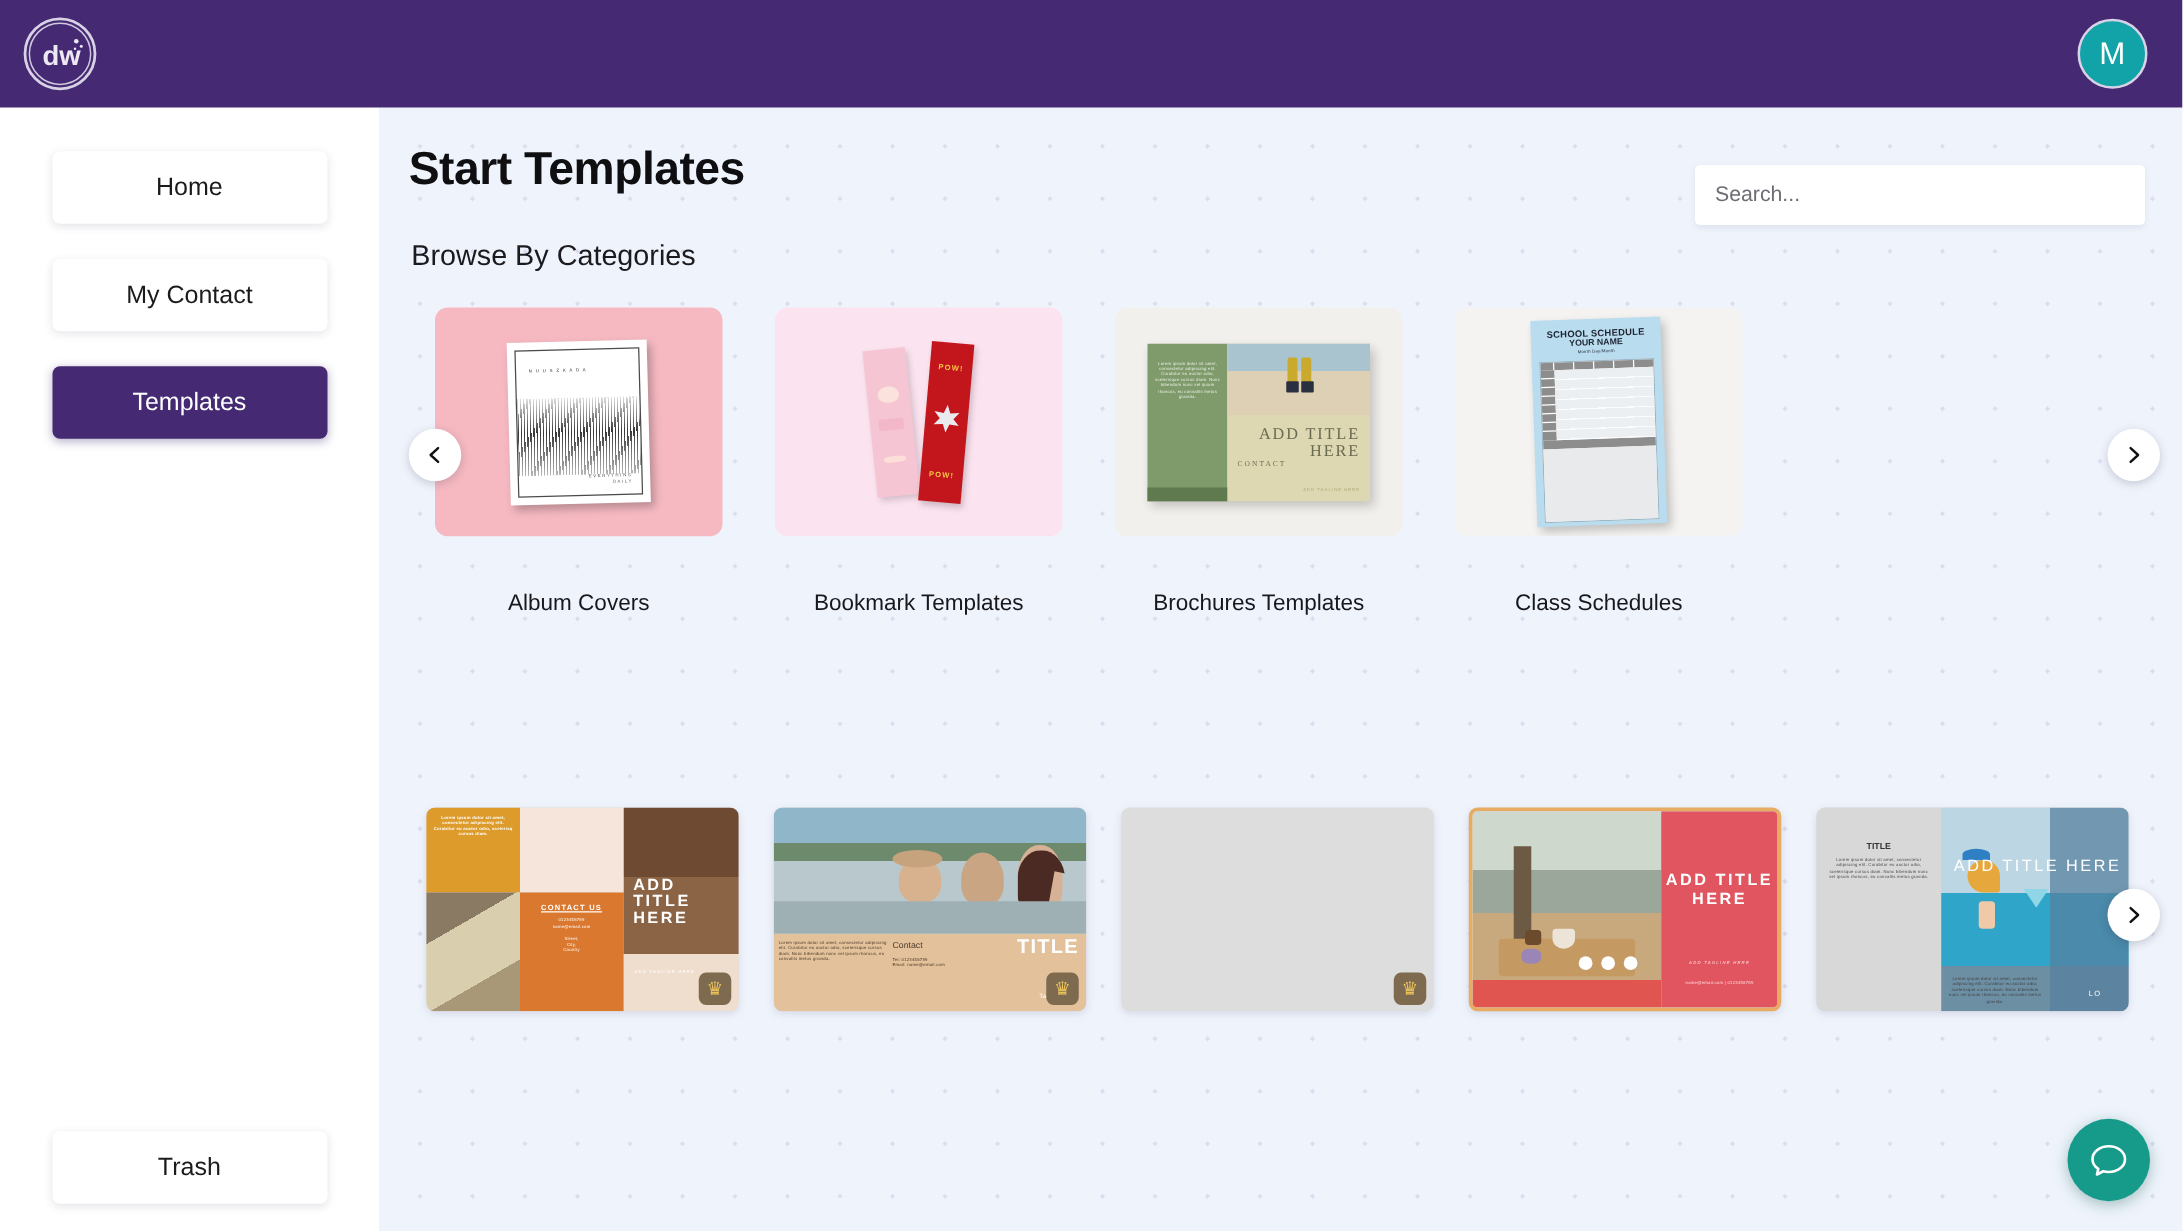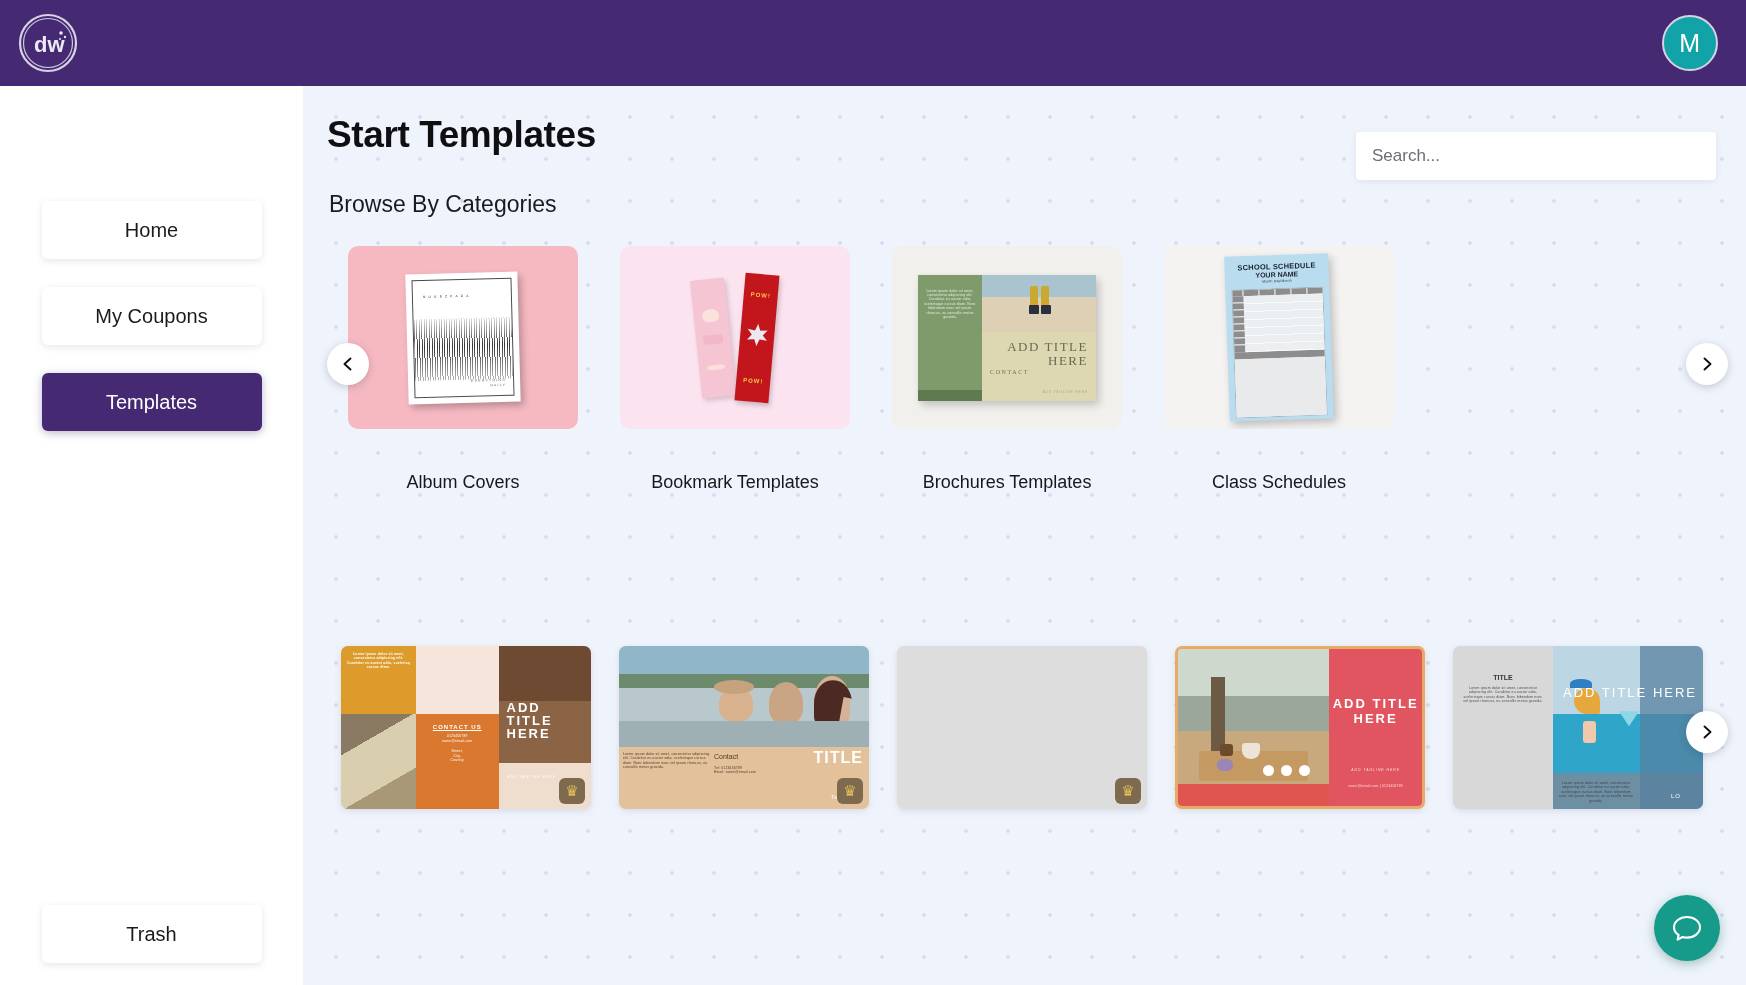--- a/index.html
+++ b/index.html
@@ -34,21 +34,21 @@
     letter-spacing: 0.5px;
   }
 
   
   .sidebar {
     position: absolute; top: 86px; left: 0;
     width: 303px; height: 899px;
     background: #ffffff;
     z-index: 30;
   }
-  .side-nav { padding-top: 115px; }
+  .side-nav { padding-top: 35px; }
   .side-item {
     margin: 0 auto 28px auto;
     width: 220px; height: 58px;
     background: #ffffff;
     border-radius: 6px;
     box-shadow: 0 2px 7px rgba(60,60,90,0.13);
     display: flex; align-items: center; justify-content: center;
     font-size: 20px; color: #1b1b1b;
     cursor: pointer;
   }
@@ -195,21 +195,21 @@
       <circle cx="51" cy="28" r="1.2" fill="#ece9f3"></circle>
       <circle cx="46" cy="30" r="1.0" fill="#ece9f3"></circle>
     </svg>
   </div>
   <div class="avatar">M</div>
 </div>
 
 <div class="sidebar">
   <div class="side-nav">
     <div class="side-item">Home</div>
-    <div class="side-item">My Coupons</div>
+    <div class="side-item">My Contact</div>
     <div class="side-item active">Templates</div>
   </div>
   <div class="side-bottom">
     <div class="side-item">Trash</div>
   </div>
 </div>
 
 <div class="main">
 
   <div class="page-title">Start Templates</div>

